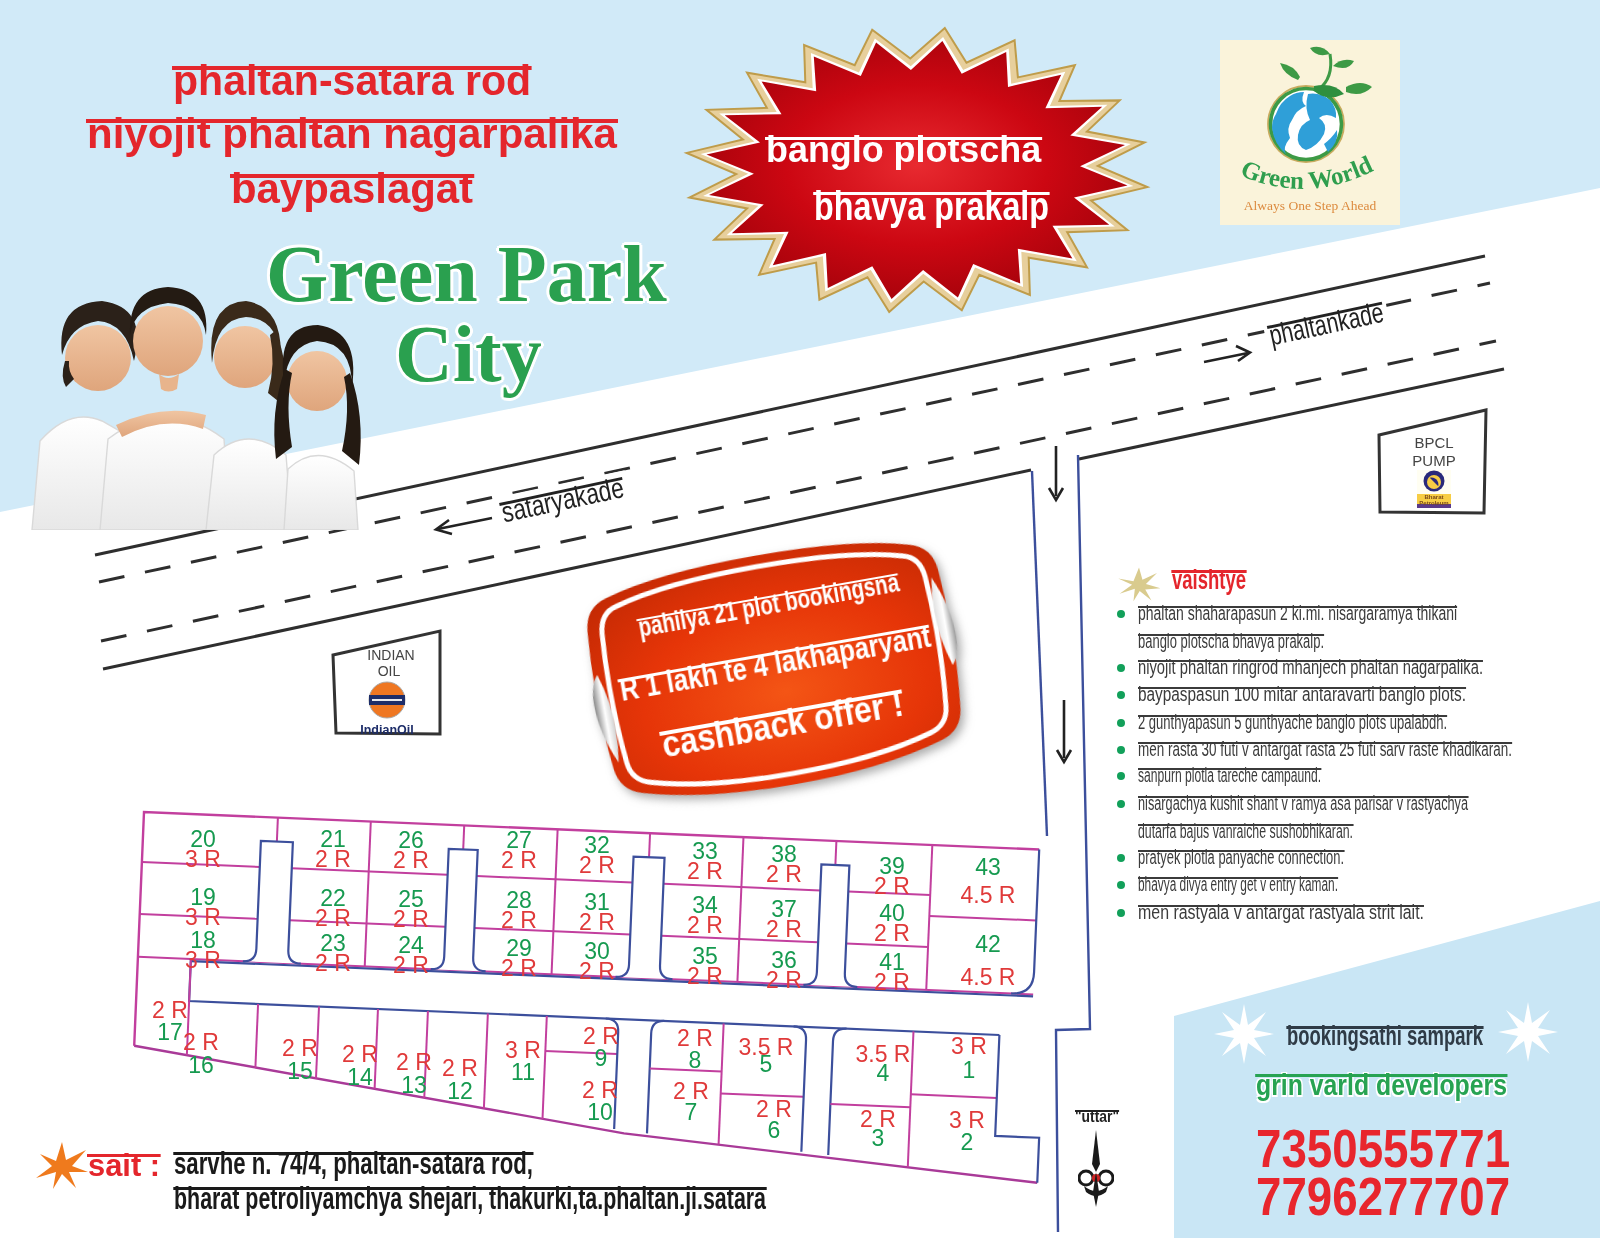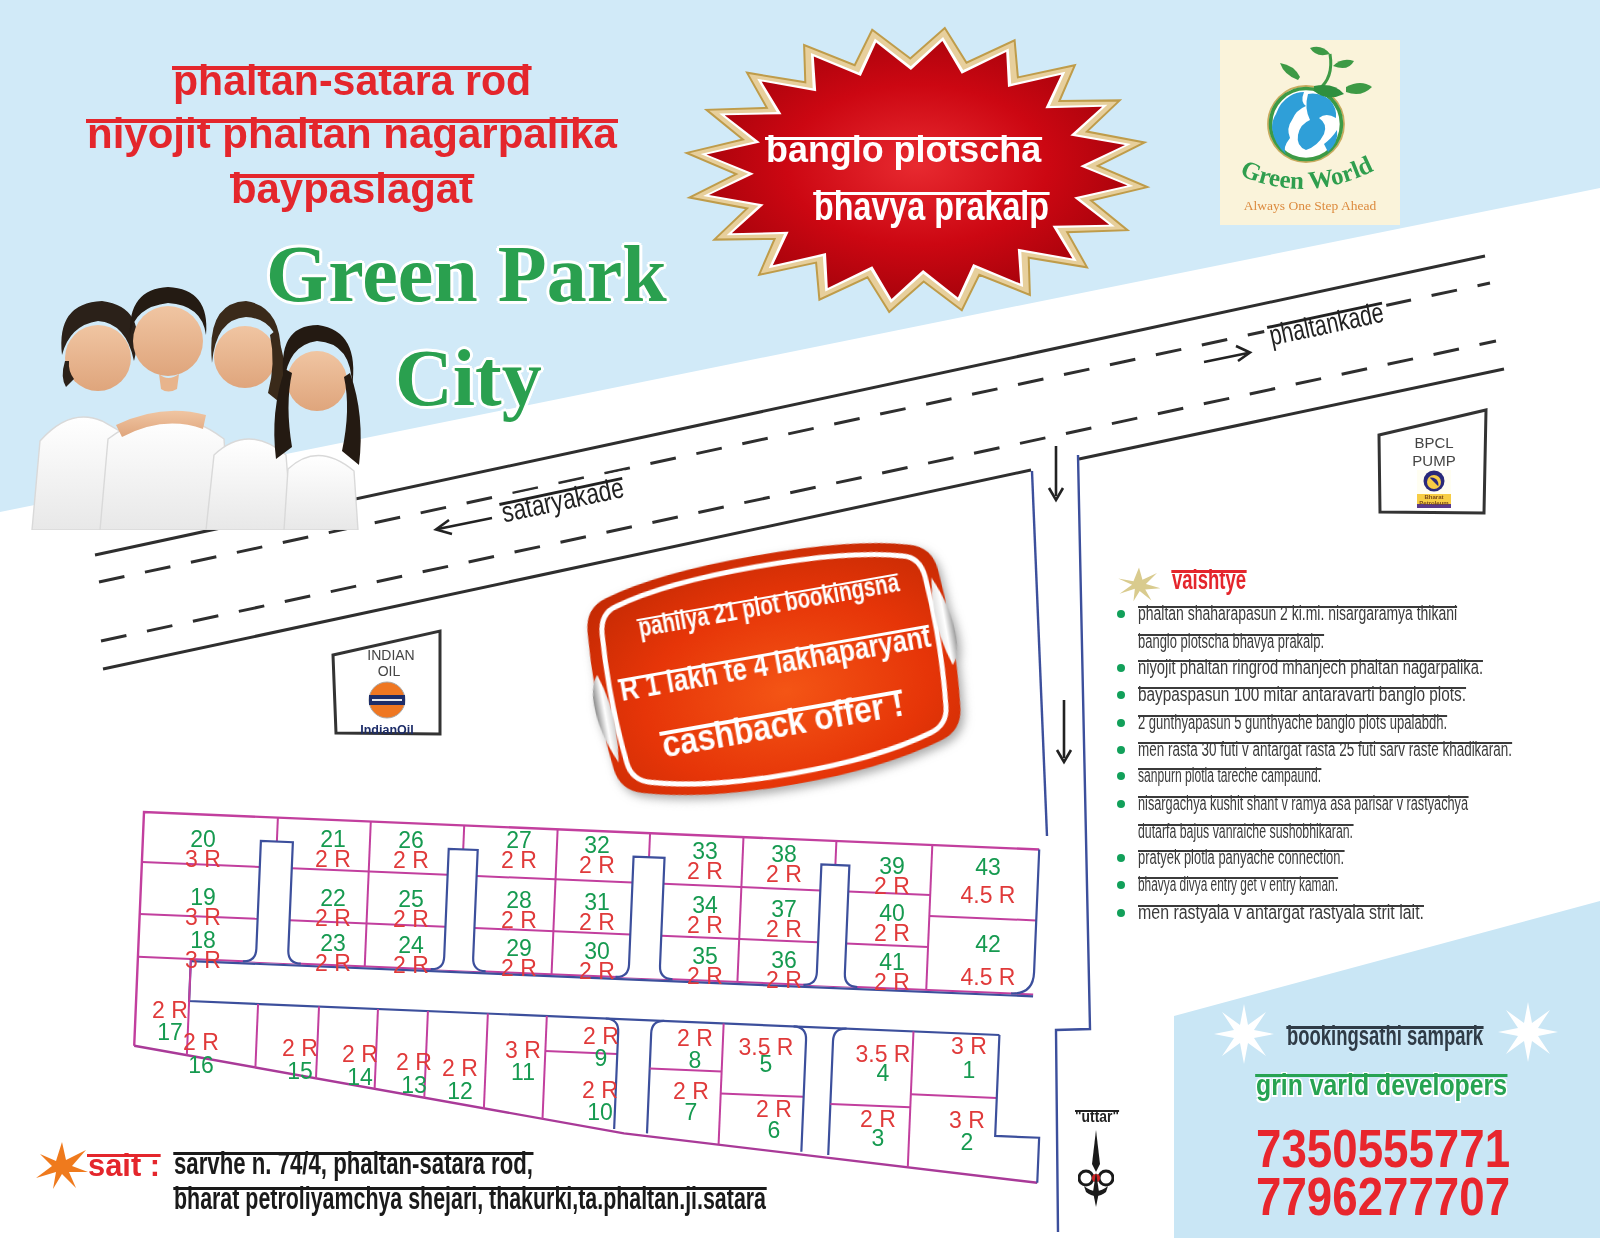--- a/index.html
+++ b/index.html
@@ -58,21 +58,21 @@
 </svg>
 
 <div class="dv" style="left:173px;top:60px;font-size:42px;color:#e4262c;font-weight:700;transform:scaleX(0.9771);transform-origin:left top;"><span class="bar">phaltan-satara rod</span></div>
 
 <div class="dv" style="left:87px;top:113px;font-size:42px;color:#e4262c;font-weight:700;transform:scaleX(1.0000);transform-origin:left top;"><span class="bar">niyojit phaltan nagarpalika</span></div>
 
 <div class="dv" style="left:231px;top:168px;font-size:42px;color:#e4262c;font-weight:700;transform:scaleX(0.9969);transform-origin:left top;"><span class="bar">baypaslagat</span></div>
 
 <div class="t" style="left:266px;top:228px;font-family:'Liberation Serif',serif;font-weight:700;font-size:80px;color:#2aa04f;text-shadow:-2px -2px 0 #fff,2px -2px 0 #fff,-2px 2px 0 #fff,2px 2px 0 #fff,0 3px 0 #fff,0 -3px 0 #fff,3px 0 0 #fff,-3px 0 0 #fff;">Green Park</div>
 
-<div class="t" style="left:395px;top:308px;font-family:'Liberation Serif',serif;font-weight:700;font-size:80px;color:#2aa04f;text-shadow:-2px -2px 0 #fff,2px -2px 0 #fff,-2px 2px 0 #fff,2px 2px 0 #fff,0 3px 0 #fff,0 -3px 0 #fff,3px 0 0 #fff,-3px 0 0 #fff;margin-top:24px;">City</div>
+<div class="t" style="left:395px;top:308px;font-family:'Liberation Serif',serif;font-weight:700;font-size:80px;color:#2aa04f;text-shadow:-2px -2px 0 #fff,2px -2px 0 #fff,-2px 2px 0 #fff,2px 2px 0 #fff,0 3px 0 #fff,0 -3px 0 #fff,3px 0 0 #fff,-3px 0 0 #fff;">City</div>
 
 <svg style="position:absolute;left:676px;top:16px;" width="530" height="330" viewBox="0 0 530 330">
 <defs>
         <radialGradient id="sbg" cx="0.5" cy="0.48" r="0.62">
 <stop offset="0" stop-color="#e82a30"></stop>
           <stop offset="0.5" stop-color="#cc0712"></stop>
           <stop offset="1" stop-color="#9a0109"></stop>
 </radialGradient>
       </defs>
 <polygon points="471.3,171.1 415.1,184.5 451.5,214.2 391.2,216.2 411.0,251.3 352.7,241.7 353.9,278.9 303.3,258.7 285.8,294.3 247.7,265.5 213.2,296.0 191.5,261.3 143.4,283.7 140.1,246.6 83.1,258.8 98.6,222.9 38.3,223.6 71.1,192.4 13.4,181.6 60.2,158.1 10.7,136.9 66.9,123.5 30.5,93.8 90.8,91.8 71.0,56.7 129.3,66.3 128.1,29.1 178.7,49.3 196.2,13.7 234.3,42.5 268.8,12.0 290.5,46.7 338.6,24.3 341.9,61.4 398.9,49.2 383.4,85.1 443.7,84.4 410.9,115.6 468.6,126.4 421.8,149.9" fill="#e7cf9c" stroke="#bf9c4a" stroke-width="2"></polygon>

